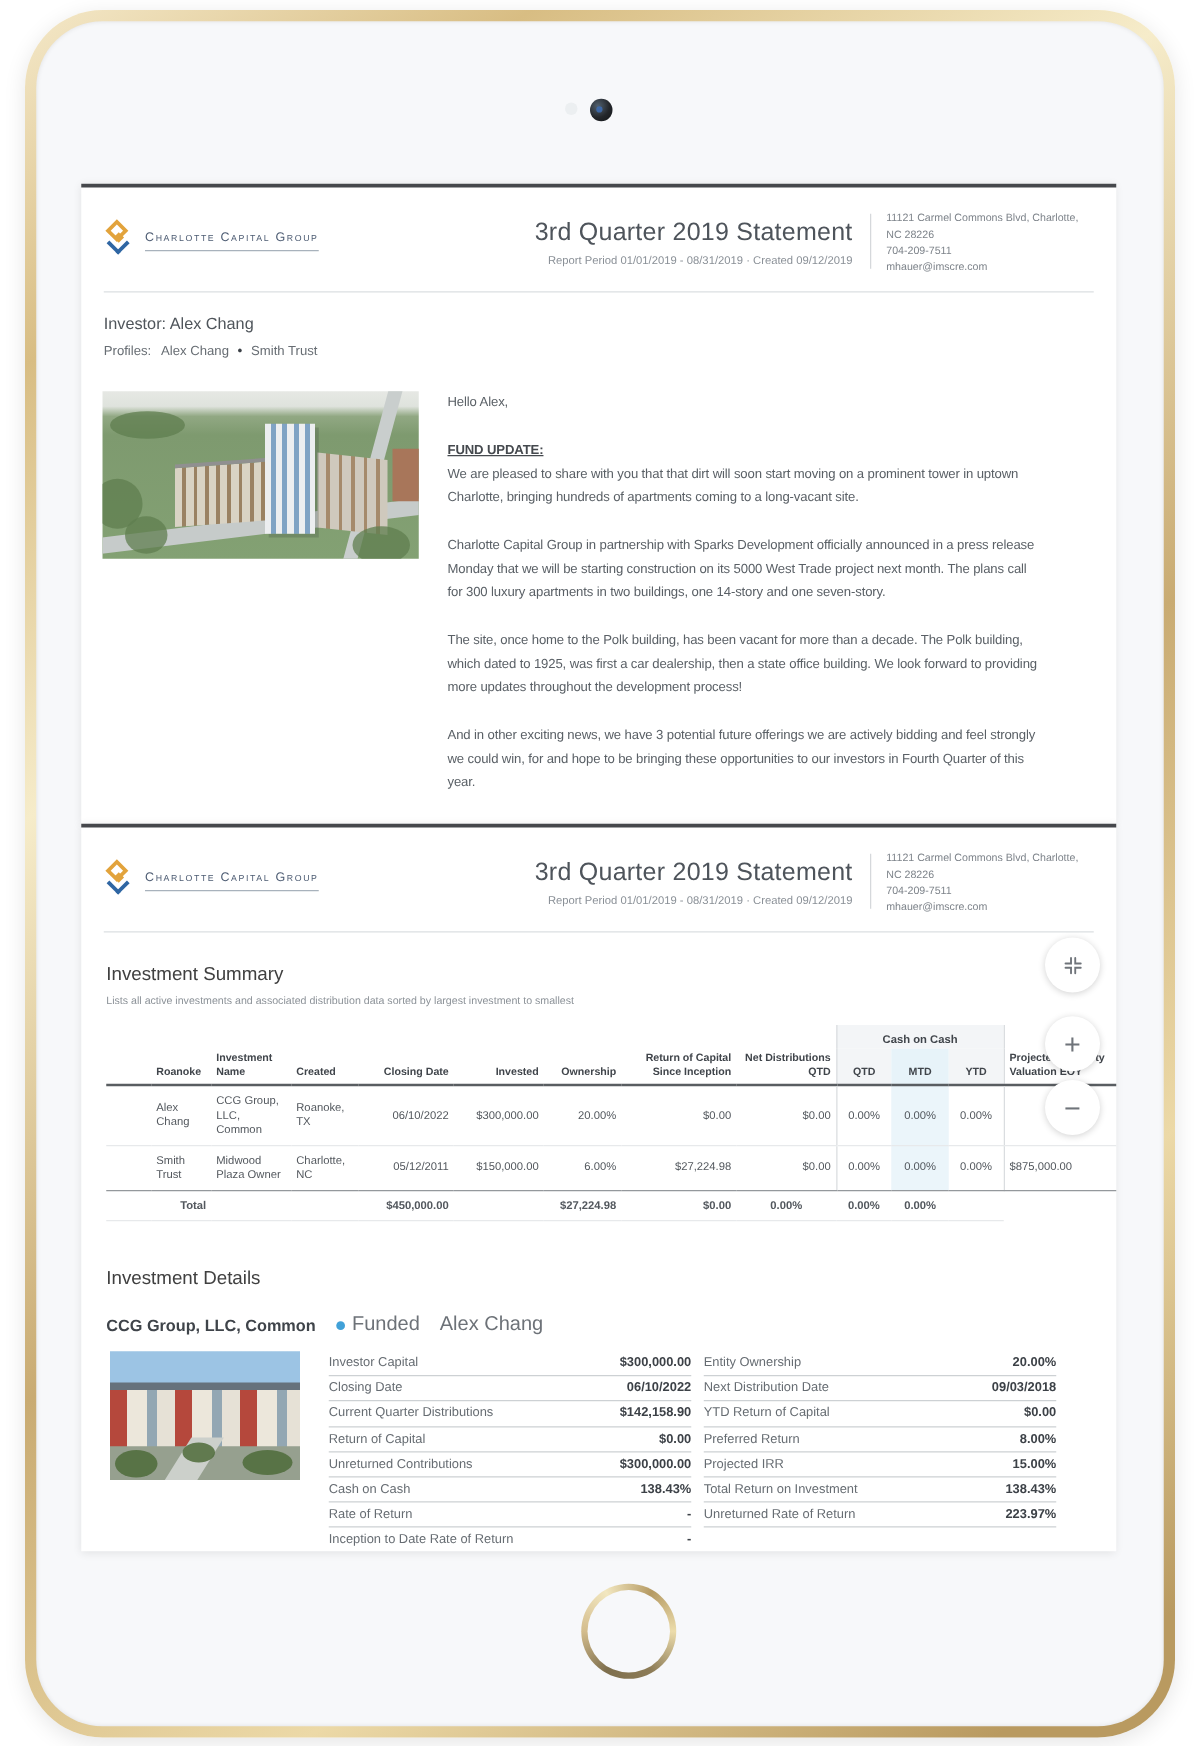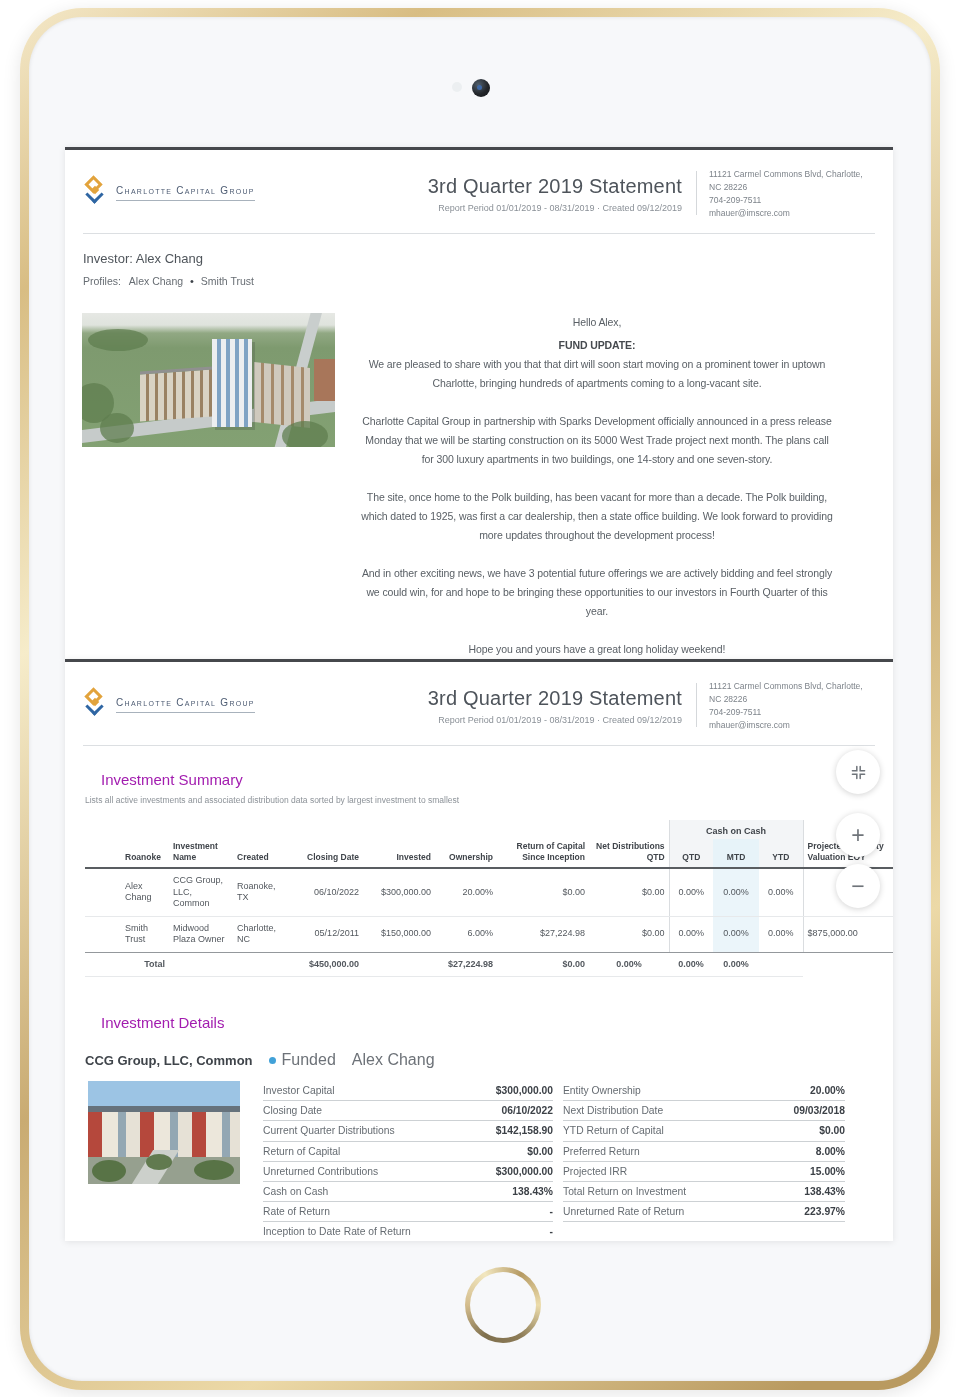--- a/index.html
+++ b/index.html
@@ -73,27 +73,27 @@
   .photo-aerial .road2 { position:absolute; right:34px; top:-10px; width:11px; height:175px; background:#c9cecd; transform:rotate(15deg); }
   .photo-aerial .bldgL { position:absolute; left:58px; top:56px; width:72px; height:50px; border-top:3px solid #909090; background:repeating-linear-gradient(90deg,#d9d3c4 0 6px,#9a8263 6px 9px); transform:skewY(-4deg); }
   .photo-aerial .tower { position:absolute; left:130px; top:26px; width:40px; height:88px; background:repeating-linear-gradient(90deg,#eceef0 0 5px,#7fa3c4 5px 9px); box-shadow:3px 3px 0 rgba(60,70,60,.25); }
   .photo-aerial .bldgR { position:absolute; left:172px; top:52px; width:56px; height:60px; background:repeating-linear-gradient(90deg,#cfc9bd 0 7px,#a58a6b 7px 10px); transform:skewY(6deg); }
   .photo-aerial .brick { position:absolute; left:232px; top:46px; width:28px; height:42px; background:#a8765a; }
   .photo-aerial .tree { position:absolute; border-radius:50%; background:#5f7d4f; opacity:.75; }
   .t1 { left:-8px; top:70px; width:40px; height:40px; } .t2 { left:18px; top:100px; width:34px; height:30px; }
   .t3 { left:200px; top:108px; width:46px; height:30px; } .t4 { left:6px; top:16px; width:60px; height:22px; }
 
   .letter { margin-left:23px; max-width:478px; font-size:10.5px; line-height:19px; color:#5a6066; letter-spacing:-0.1px; }
-  .letter p { margin:19px 0 0;text-align:center; }
+  .letter p { margin:19px 0 0; }
   .letter .p0 { margin-top:0; }
-  .letter .heading { font-weight:bold; color:#45494e; margin:4px 0 0; }
+  .letter .heading { font-weight:bold; color:#45494e; margin:19px 0 0;text-decoration:underline; }
   .letter .heading + p { margin-top:0; }
 
   
-  .sec-title { font-size:15px; color:#a21caf; margin:25px 18px 0 36px; }
+  .sec-title { font-size:15px; color:#404040; margin:25px 18px 0 20px; }
   .sec-sub { font-size:8.5px; color:#8c9298; margin:7px 18px 0 20px; }
 
   .summary-wrap { margin:15px 0 0 20px; }
   table.summary { border-collapse:collapse; table-layout:fixed; width:814px; }
   table.summary th, table.summary td { font-size:9px; }
   .coc-row th { border:none; }
   th.coc { background:#f3f5f7; border-left:1px solid #dadde0; border-right:1px solid #dadde0;
     font-size:8.5px; font-weight:bold; color:#40454b; text-align:center; padding:6px 0 3px; }
   tr.head th { border-bottom:2px solid #595d61; vertical-align:bottom; padding:2px 4px 5px;
     font-size:8.5px; font-weight:bold; color:#40454b; line-height:10.5px; }

